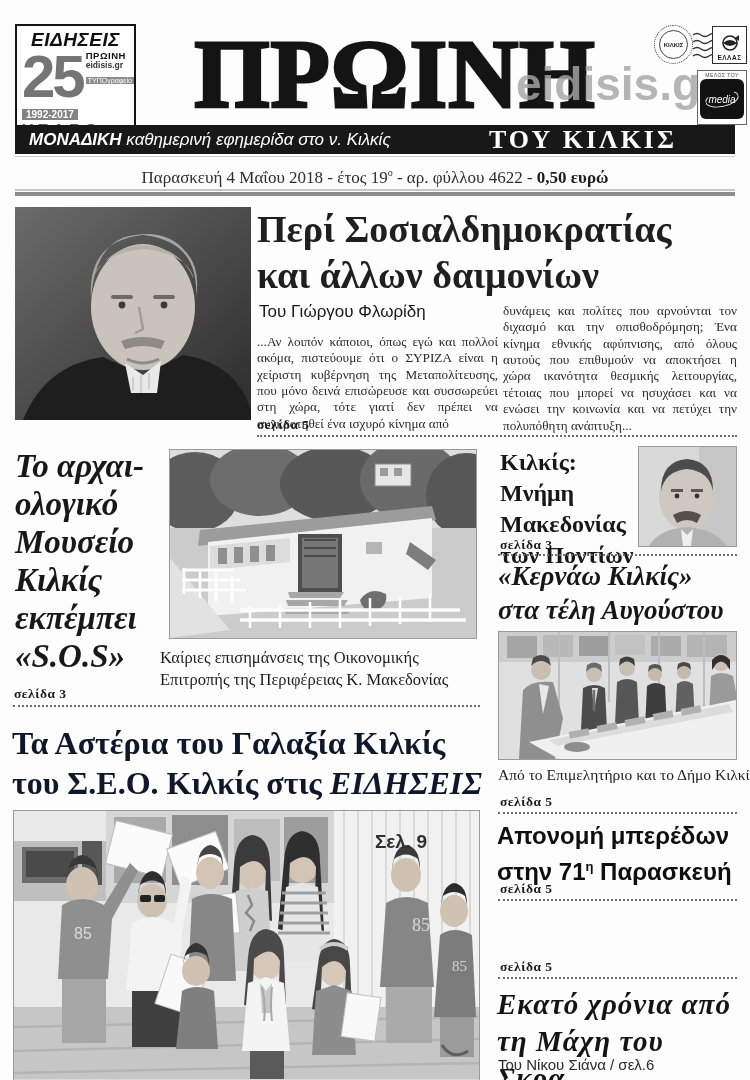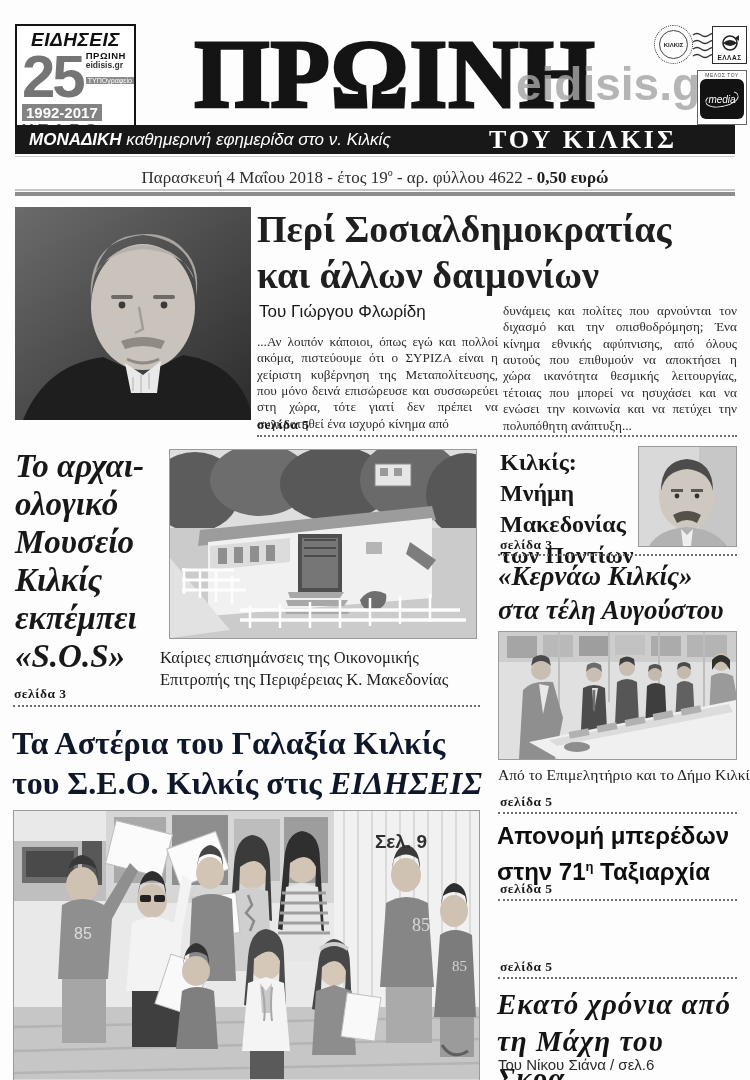--- a/index.html
+++ b/index.html
@@ -17,21 +17,21 @@
               padding:3px 5px 2px; background:#fff; }
   .logo-top { font-family:"Liberation Sans",sans-serif; font-style:italic; font-weight:900;
               font-size:19px; letter-spacing:.5px; color:#101010; text-align:center; }
   .logo-mid { display:flex; align-items:flex-start; margin-top:-2px; }
   .logo-25 { font-family:"Liberation Sans",sans-serif; font-weight:900; font-size:60px;
              line-height:.92; color:#757575; letter-spacing:-3px; }
   .logo-minicol { margin-left:3px; margin-top:2px; line-height:1.05; }
   .logo-mini1 { font-family:"Liberation Sans",sans-serif; font-weight:900; font-size:9.5px; color:#111; letter-spacing:.5px;}
   .logo-mini2 { font-family:"Liberation Sans",sans-serif; font-weight:700; font-size:8.5px; color:#333; }
   .logo-mini3 { font-family:"Liberation Sans",sans-serif; font-size:7px; color:#fff; background:#8c8c8c; padding:0 2px; display:inline-block; }
-  .logo-range { font-family:"Liberation Sans",sans-serif; font-weight:700; font-size:15px;
+  .logo-range { font-family:"Liberation Sans",sans-serif; font-weight:700; font-size:10px;
                 color:#fff; background:#838383; padding:0 4px; display:inline-block; margin-top:-6px; }
   .logo-years { font-family:"Liberation Sans",sans-serif; font-weight:900; font-size:17px;
                 color:#5d5d5d; letter-spacing:4px; line-height:1; }
   .masthead { left:140px; top:27px; width:510px; text-align:center;
               font-weight:700; font-size:97px; line-height:.98; color:#141414;
               letter-spacing:1px; -webkit-text-stroke:3px #141414; }
   .watermark { left:516px; top:57px; font-family:"Liberation Sans",sans-serif; font-weight:900;
                font-size:46px; color:#a6a6a6; opacity:.82; z-index:6; letter-spacing:0; }
   .postmark { left:654px; top:25px; width:39px; height:39px; border:1.5px dotted #333;
               border-radius:50%; display:flex; align-items:center; justify-content:center; }
@@ -323,21 +323,21 @@
       </g>
       <ellipse cx="78" cy="115" rx="13" ry="5" fill="#8d8d8d"></ellipse>
     </svg>
   </div>
   <div class="abs expo-caption">Από το Επιμελητήριο και το Δήμο Κιλκίς</div>
   <div class="abs pageref" style="left:500px; top:794px;">σελίδα 5</div>
   <div class="abs dotline" style="left:498px; top:812px; width:239px;"></div>
 
   <div class="abs berets-headline">
     <span style="display:block">Απονομή μπερέδων</span>
-    <span style="display:block"><span>στην 71</span><sup>η</sup><span> Ταξιαρχία</span></span>
+    <span style="display:block"><span>στην 71</span><sup>η</sup><span> Παρασκευή</span></span>
   </div>
   <div class="abs pageref" style="left:500px; top:881px;">σελίδα 5</div>
   <div class="abs dotline" style="left:498px; top:899px; width:239px;"></div>
 
   <div class="abs pageref" style="left:500px; top:959px;">σελίδα 5</div>
   <div class="abs dotline" style="left:498px; top:977px; width:239px;"></div>
 
   <div class="abs skra-headline">
     <span style="display:block">Εκατό χρόνια από</span>
     <span style="display:block">τη Μάχη του Σκρα</span>

